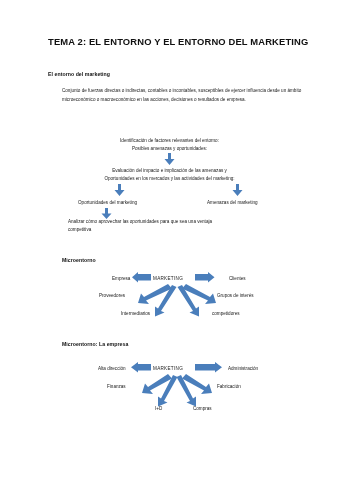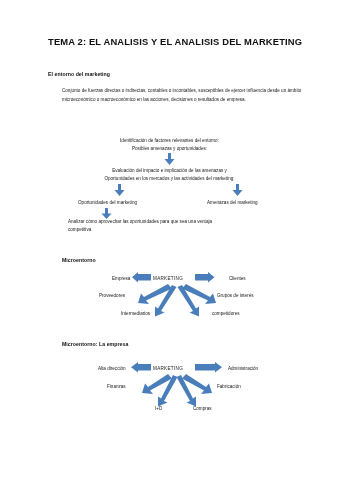--- a/index.html
+++ b/index.html
@@ -99,21 +99,21 @@
     letter-spacing: 0.3px;
   }
 
   .diagram { position: absolute; left: 0; top: 0; width: 339px; height: 480px; pointer-events: none; }
 </style>
 </head>
 <body>
 
 <div class="page">
 
-  <div class="doc-title">TEMA 2: EL ANALISIS Y EL ANALISIS DEL MARKETING</div>
+  <div class="doc-title">TEMA 2: EL ENTORNO Y EL ENTORNO DEL MARKETING</div>
 
   <div class="sec-head" id="head-entorno">El entorno del marketing</div>
 
   <div class="para">Conjunto de fuerzas directas o indirectas, contables o incontables, susceptibles de ejercer influencia desde un ámbito microeconómico o macroeconómico en las acciones, decisiones o resultados de empresa.</div>
 
   <div class="fc-line" id="fc-t1">Identificación de factores relevantes del entorno:</div>
   <div class="fc-line" id="fc-t2">Posibles amenazas y oportunidades:</div>
   <div class="fc-line" id="fc-t3">Evaluación del impacto e implicación de las amenazas y</div>
   <div class="fc-line" id="fc-t4">Oportunidades en los mercados y las actividades del marketing:</div>
 

